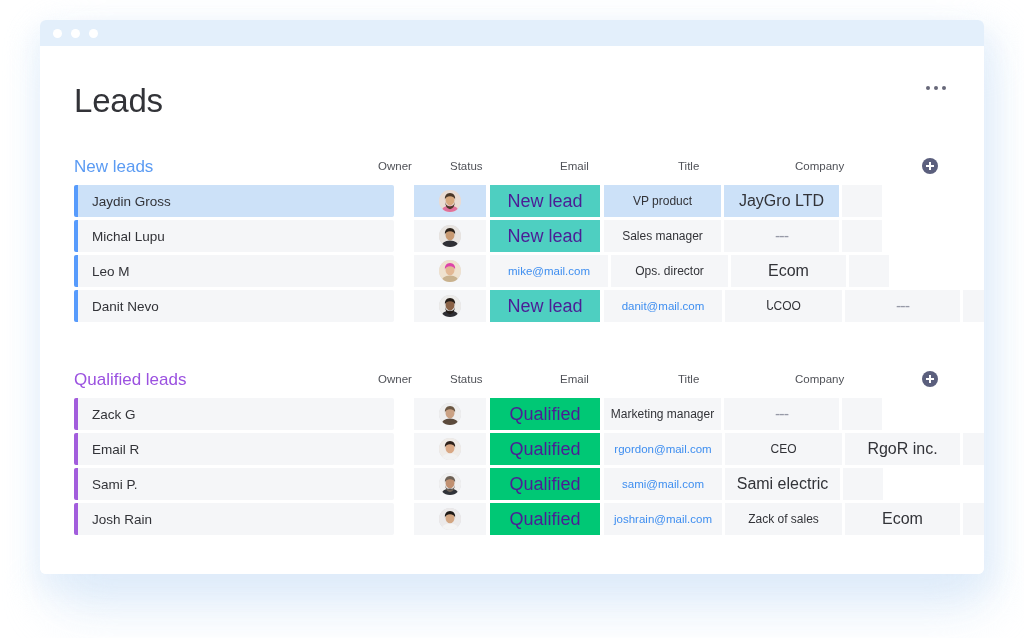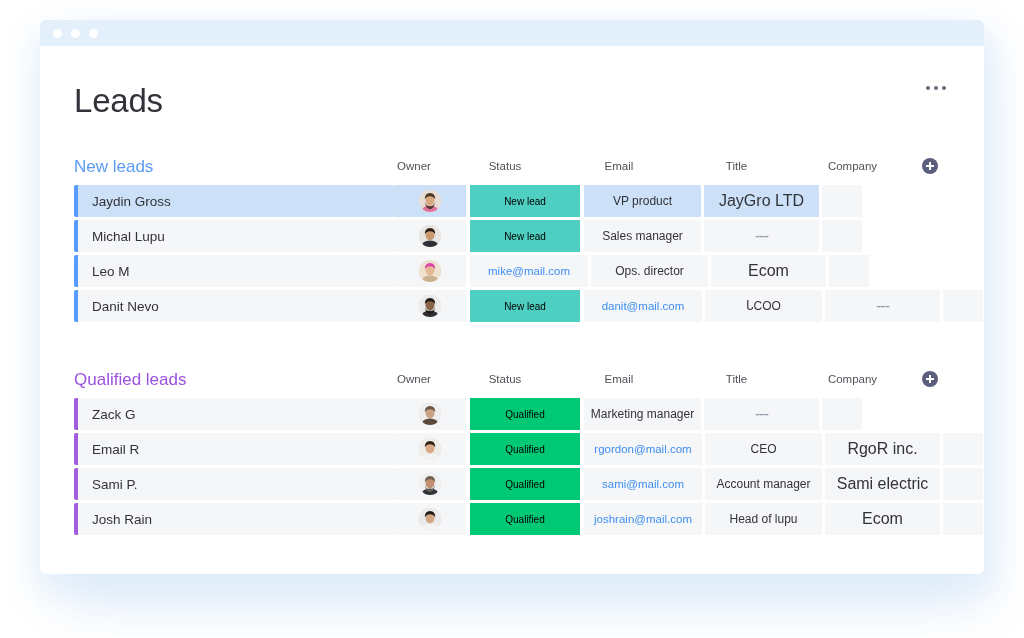--- a/index.html
+++ b/index.html
@@ -127,21 +127,20 @@
     font-weight: 400;
     line-height: 1;
     white-space: nowrap;
   }
   .grp-title.blue   { color: #5b9bf3; }
   .grp-title.purple { color: #9b51e0; }
 
   .ch {
     font-size: 11.5px;
     color: #505258;
-    text-align: center;
     flex: 0 0 auto;
   }
 
   .spacer { flex: 1 1 auto; }
 
   
   .c-name    { width: 316px; }
   .c-owner   { width: 72px; }
   .c-status  { width: 110px; }
   .c-email   { width: 118px; }
@@ -194,41 +193,41 @@
     flex: 0 0 auto;
     overflow: hidden;
     white-space: nowrap;
   }
 
   .cell.name {
     justify-content: flex-start;
     padding-left: 14px;
     font-size: 13.5px;
     border-radius: 0 2px 2px 0;
-    margin-right: 0;
+    margin-right: 20px;
   }
 
   .row.sel .cell      { background: #cce1f8; }
   .row.sel .cell.blank{ background: #f5f6f8; }
 
   .cell.owner { margin-right: 4px; }
 
   .avatar {
     width: 22px;
     height: 22px;
     border-radius: 50%;
     background: #d8d9e0;
     overflow: hidden;
     position: relative;
   }
   .avatar svg { display: block; width: 22px; height: 22px; }
 
   .cell.status {
-    color: #000000;
-    font-size: 10px;
+    color: #4c1d95;
+    font-size: 18px;
     margin-right: 4px;
   }
   .st-new       { background: #4ecfc1 !important; }
   .st-contacted { background: #5b9bc4 !important; }
   .st-qualified { background: #00c875 !important; }
 
   .cell.email { color: #3e8ef0; font-size: 11.5px; }
   .cell.title   { font-size: 12px; }
   .cell.company { font-size: 16px; }
   .cell.blank   { margin-right: 0; }
@@ -413,41 +412,40 @@
     <rect width="22" height="22" fill="#f0f0f0"></rect>
     <path d="M2 22 Q3 15.6 11 15.4 Q19 15.6 20 22 Z" fill="#2f3238"></path>
     <ellipse cx="11" cy="10" rx="4.5" ry="5.2" fill="#c09070"></ellipse>
     <path d="M6.2 11.5 Q6 18 11 19.2 Q16 18 15.8 11.5 Q15.5 16 11 16.4 Q6.5 16 6.2 11.5 Z" fill="#6d6156"></path>
     <path d="M5.9 9.6 Q5.5 3.2 11 3.1 Q16.5 3.2 16.1 9.6 Q15.3 6.4 11 6.2 Q6.7 6.4 5.9 9.6 Z" fill="#6d6156"></path>
   </svg>
                 </span>
        </div>
        <div class="cell status c-status st-qualified">Qualified</div>
        <div class="cell email c-email">sami@mail.com</div>
-       <div class="cell title c-title ">Account manager</div>
        <div class="cell company c-company ">Sami electric</div>
        <div class="cell blank c-add"></div>
             </div>
             <div class="row">
               <div class="accent purple"></div>
        <div class="cell name c-name">Josh Rain</div>
        <div class="cell owner c-owner">
          <span class="avatar">
                   <svg viewBox="0 0 22 22" xmlns="http://www.w3.org/2000/svg">
     <rect width="22" height="22" fill="#eceaea"></rect>
     <path d="M2 22 Q3 15.6 11 15.4 Q19 15.6 20 22 Z" fill="#f4f4f4"></path>
     <ellipse cx="11" cy="10" rx="4.5" ry="5.2" fill="#d3a682"></ellipse>
 
     <path d="M5.9 9.6 Q5.5 3.2 11 3.1 Q16.5 3.2 16.1 9.6 Q15.3 6.4 11 6.2 Q6.7 6.4 5.9 9.6 Z" fill="#1f1a16"></path>
   </svg>
                 </span>
        </div>
        <div class="cell status c-status st-qualified">Qualified</div>
        <div class="cell email c-email">joshrain@mail.com</div>
-       <div class="cell title c-title ">Head of lupu</div>
+       <div class="cell title c-title ">Zack of sales</div>
        <div class="cell company c-company ">Ecom</div>
        <div class="cell blank c-add"></div>
             </div>
           </div>
         </div>
 
     </div>
   </div>
 </div>
 

